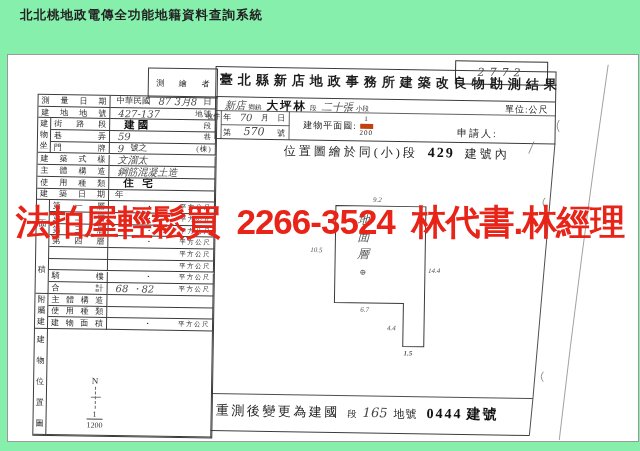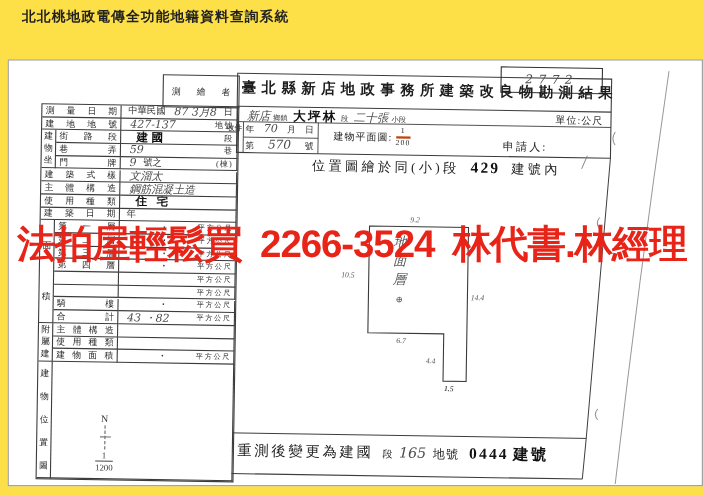--- a/index.html
+++ b/index.html
@@ -1,16 +1,16 @@
 <!DOCTYPE html>
 <html><head>
 <meta charset="utf-8">
 <style>
   html,body{margin:0;padding:0;background:#fff;}
-  .stage{position:relative;width:640px;height:451px;background:#fde047;overflow:hidden;
+  .stage{position:relative;width:640px;height:451px;background:#86efac;overflow:hidden;
          font-family:"Liberation Serif","DejaVu Serif",serif;color:#222;}
   
   .sys-title{position:absolute;left:20px;top:7px;font-size:12.5px;font-weight:bold;letter-spacing:1px;}
   .sys-note{position:absolute;right:12px;top:10px;font-size:9px;color:#222;}
   .sys-sub{position:absolute;left:20px;top:25px;font-size:10.5px;letter-spacing:0.5px;}
   
   .frame{position:absolute;left:7px;top:54px;width:630px;height:386px;border:1px solid #9a9a9a;background:#fff;}
   
   .scan{position:absolute;left:8px;top:54px;width:624px;height:386px;
         transform:rotate(0.9deg);transform-origin:300px 20px;}
@@ -29,21 +29,21 @@
   .township .stamp{font-size:11.5px;letter-spacing:2px;margin:0 3px;}
   .township .lbl{font-size:6.5px;color:#333;}
   .unit-note{left:455px;top:46px;width:86px;text-align:right;font-size:9px;letter-spacing:1px;}
   .receipt-label{left:198px;top:59px;width:16px;font-size:7px;line-height:11px;text-align:center;}
   .receipt-date{left:216px;top:59px;width:62px;display:flex;justify-content:space-between;font-size:8px;}
   .receipt-date .hand{font-size:10px;}
   .receipt-no{left:216px;top:72px;width:62px;display:flex;justify-content:space-between;align-items:baseline;font-size:8px;}
   .receipt-no .hand{font-size:11px;}
   .scale-line{left:296px;top:61px;font-size:9px;letter-spacing:1px;display:flex;align-items:center;gap:3px;}
   .frac{display:inline-flex;flex-direction:column;align-items:center;font-size:7px;line-height:1.1;}
-  .frac .den{border-top:2px solid #c2410c;padding-top:1px;}
+  .frac .den{border-top:5px solid #c2410c;padding-top:1px;}
   .applicant{left:450px;top:70px;font-size:10px;letter-spacing:2px;}
   
   .loc-note{left:277px;top:89px;font-size:12px;letter-spacing:3px;white-space:nowrap;}
   .loc-note .stamp{font-size:14px;letter-spacing:2px;margin:0 4px;}
   
   .dim{font-size:7px;color:#555;font-style:italic;}
   .room{left:350px;top:157px;width:16px;font-size:12px;line-height:17px;color:#555;
         font-style:italic;text-align:center;}
   .room .sym{font-size:8px;}
   
@@ -323,21 +323,21 @@
         </div>
         <div class="cell val" style="left: 72px; top: 175.5px; width: 106px; height: 11.7px;">
           <span class="pt-d">・</span>
           <span class="unit">平方公尺</span>
         </div>
         <div class="cell lab" style="left: 13px; top: 187.2px; width: 59px; height: 11.7px;">
           <span>合</span>
           <span>計</span>
         </div>
         <div class="cell val" style="left: 72px; top: 187.2px; width: 106px; height: 11.7px;">
-          <span class="pt-h">43 ・82</span>
+          <span class="pt-h">68 ・82</span>
           <span class="unit">平方公尺</span>
         </div>
         <div class="cell grp" style="left: 0px; top: 198.9px; width: 13px; height: 35.1px;">
           <span>附</span>
           <span>屬</span>
           <span>建</span>
           <span>物</span>
         </div>
         <div class="cell lab" style="left: 13px; top: 198.9px; width: 59px; height: 11.7px;">
           <span>主</span>

